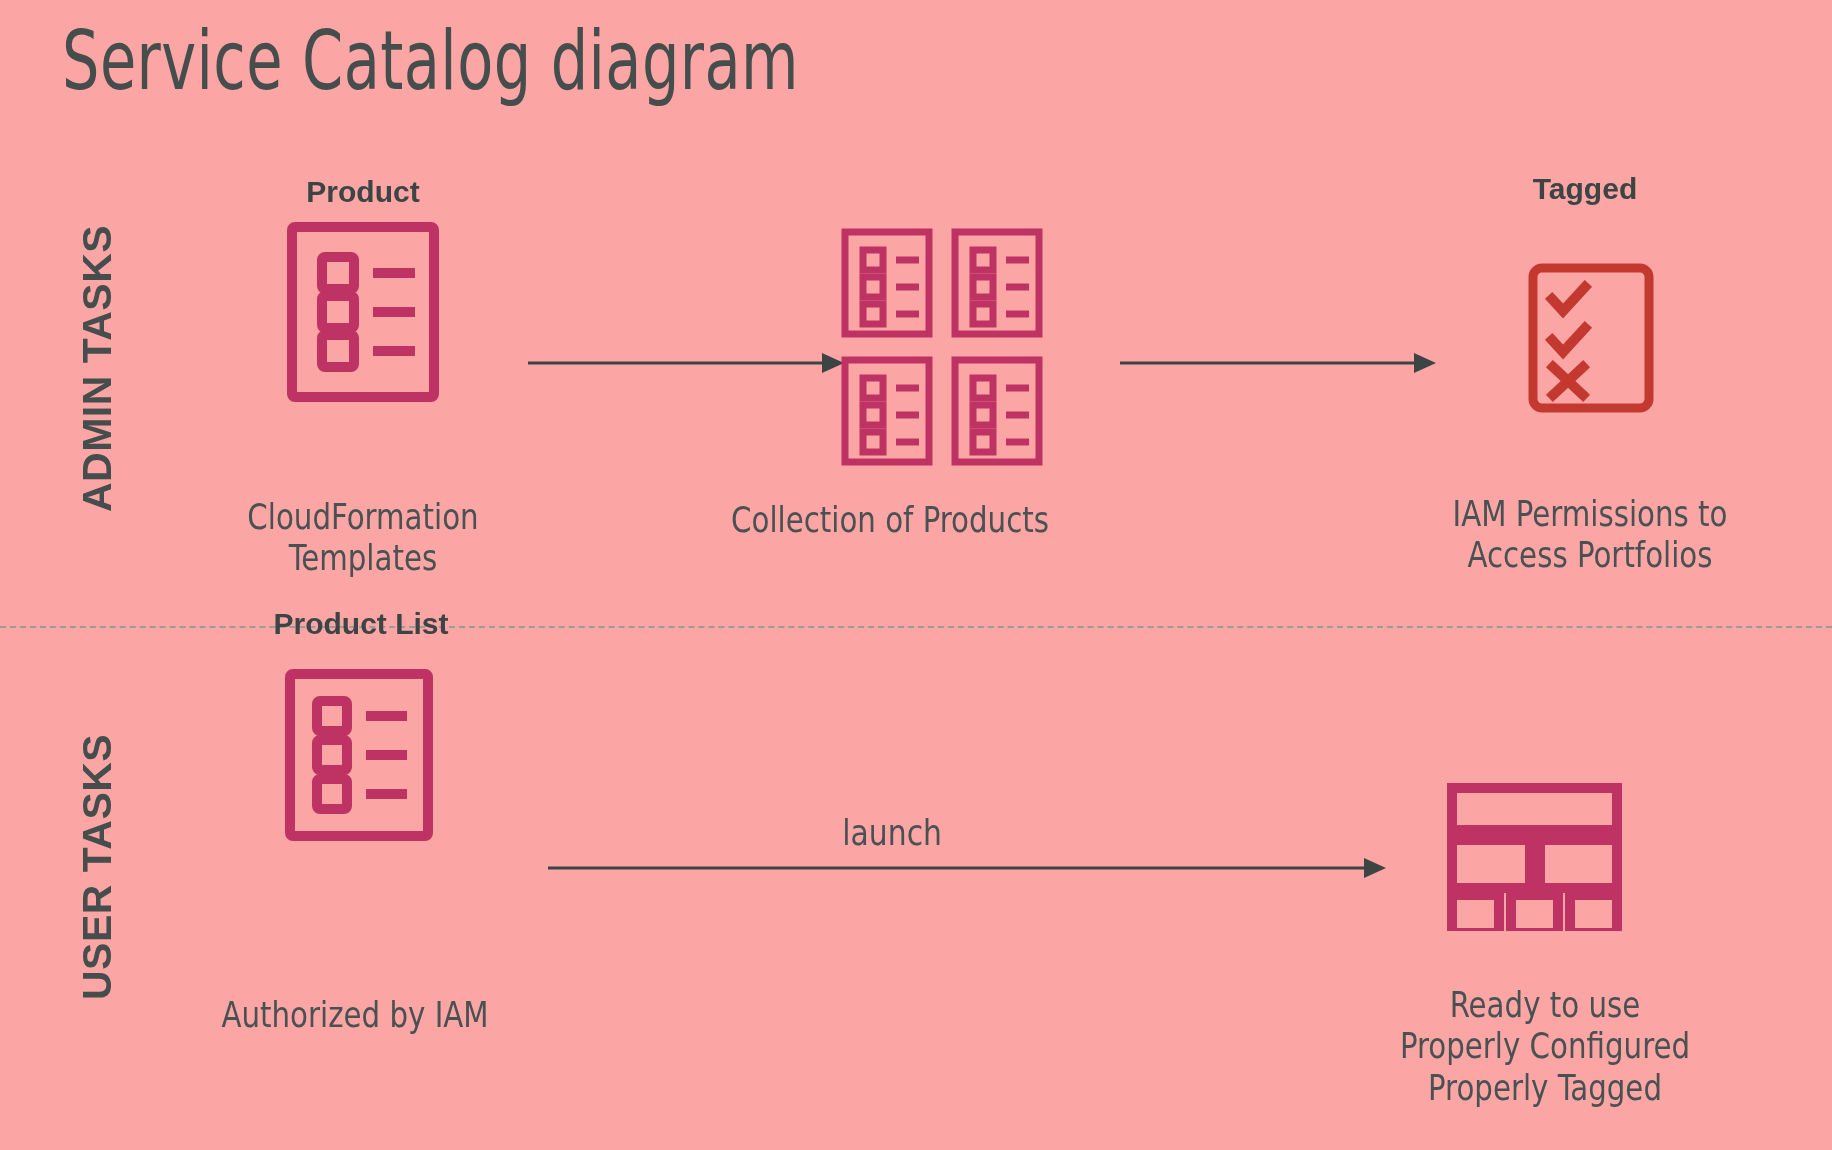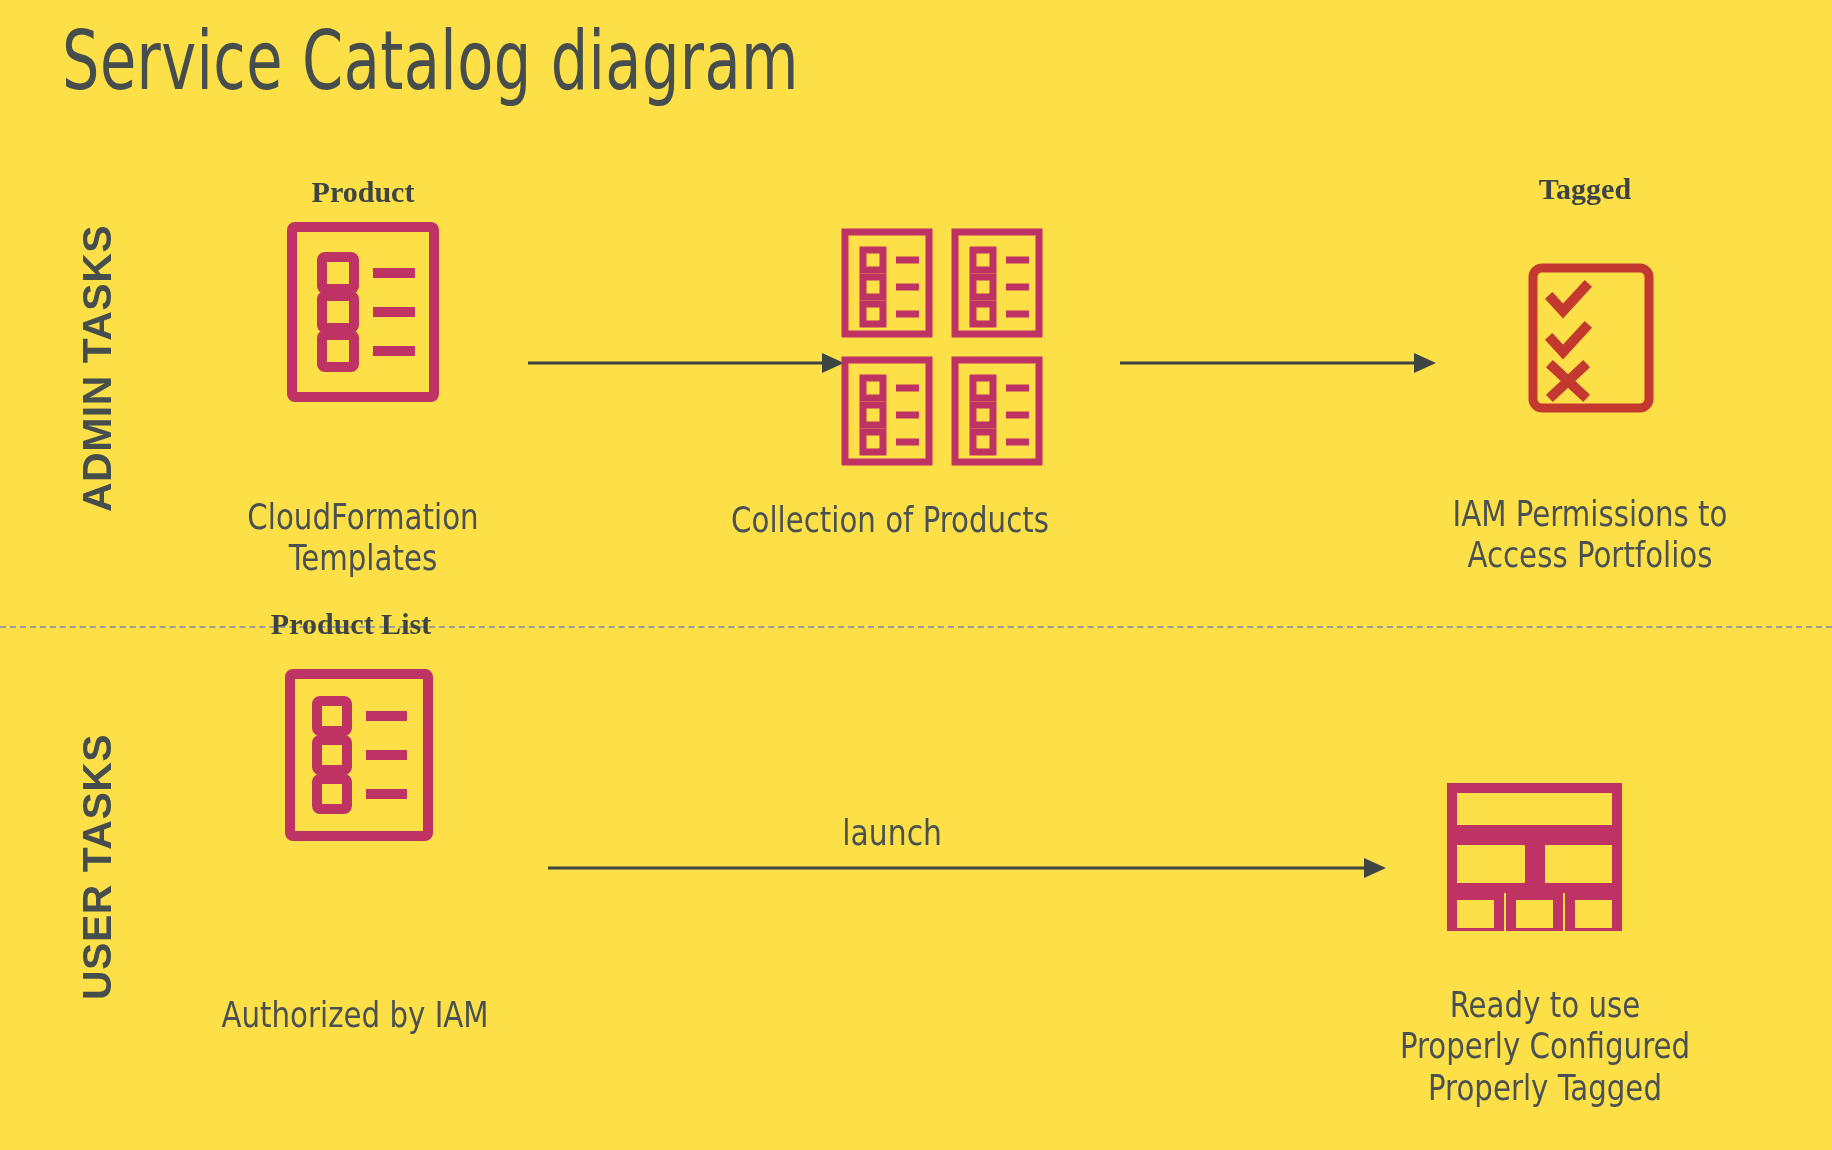--- a/index.html
+++ b/index.html
@@ -10,21 +10,21 @@
     height: 1150px;
     background: #ffffff;
     font-family: "Liberation Sans", sans-serif;
     overflow: hidden;
   }
 
   #canvas {
     position: relative;
     width: 1832px;
     height: 1150px;
-    background: #fde047;
+    background: #fca5a5;
   }
 
   
   .page-title {
     position: absolute;
     left: 62px;
     top: 18px;
     font-family: "DejaVu Sans Condensed", "Liberation Sans Narrow", "Liberation Sans", sans-serif;
     font-size: 82px;
     font-weight: 300;
@@ -57,21 +57,21 @@
     left: 0;
     top: 626px;
     width: 1832px;
     height: 0;
     border-top: 2px dashed #9b9b9b;
   }
 
   
   .node-heading {
     position: absolute;
-    font-family: Liberation Serif, serif;
+    font-family: Liberation Sans, sans-serif;
     font-weight: bold;
     font-size: 30px;
     color: #3d4444;
     white-space: nowrap;
     text-align: center;
   }
 
   
   .node-caption {
     position: absolute;
@@ -205,21 +205,21 @@
       <polyline points="24,77 35,89 57,65" fill="none" stroke="#c3392f" stroke-width="10" stroke-linecap="square" stroke-linejoin="miter"></polyline>
 
       <line x1="25" y1="104" x2="55" y2="132" stroke="#c3392f" stroke-width="10" stroke-linecap="square"></line>
       <line x1="55" y1="104" x2="25" y2="132" stroke="#c3392f" stroke-width="10" stroke-linecap="square"></line>
     </svg>
   </div>
 
   <div class="node-caption" style="left:1370px; top:494px; width:440px;">IAM Permissions to
 Access Portfolios</div>
 
-  <div class="node-heading" style="left:226px; top:607px; width:250px;text-align:center;">Product List</div>
+  <div class="node-heading" style="left:236px; top:607px; width:250px;text-align:center;">Product List</div>
 
   <div class="icon-wrap" style="left:285px; top:669px;">
     <svg width="148" height="172" viewBox="0 0 148 172" aria-hidden="true">
       <rect x="5" y="5" width="138" height="162" rx="3" ry="3" fill="none" stroke="#be3363" stroke-width="10"></rect>
       <rect x="32" y="32" width="30" height="30" rx="3" ry="3" fill="none" stroke="#be3363" stroke-width="10"></rect>
       <line x1="81" y1="47" x2="122" y2="47" stroke="#be3363" stroke-width="10"></line>
       <rect x="32" y="71" width="30" height="30" rx="3" ry="3" fill="none" stroke="#be3363" stroke-width="10"></rect>
       <line x1="81" y1="86" x2="122" y2="86" stroke="#be3363" stroke-width="10"></line>
       <rect x="32" y="110" width="30" height="30" rx="3" ry="3" fill="none" stroke="#be3363" stroke-width="10"></rect>
       <line x1="81" y1="125" x2="122" y2="125" stroke="#be3363" stroke-width="10"></line>

